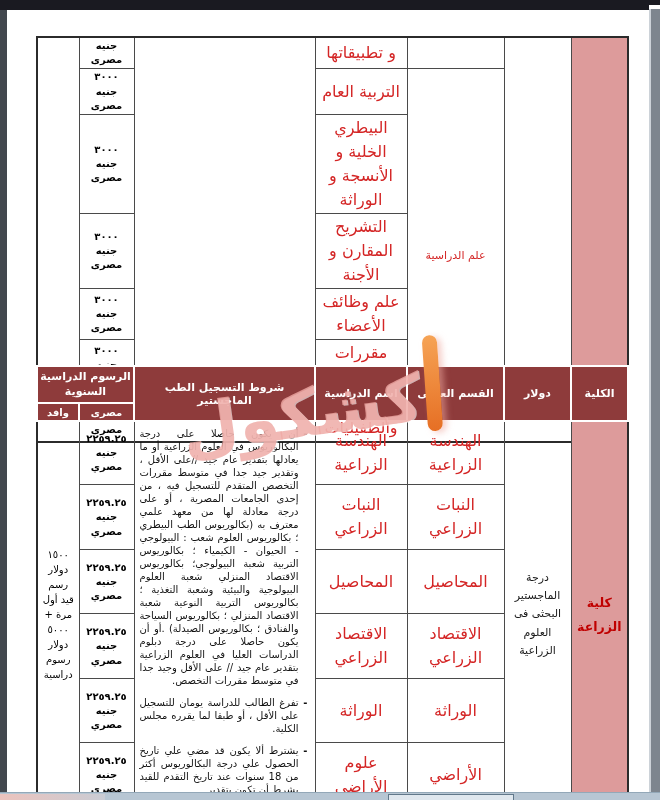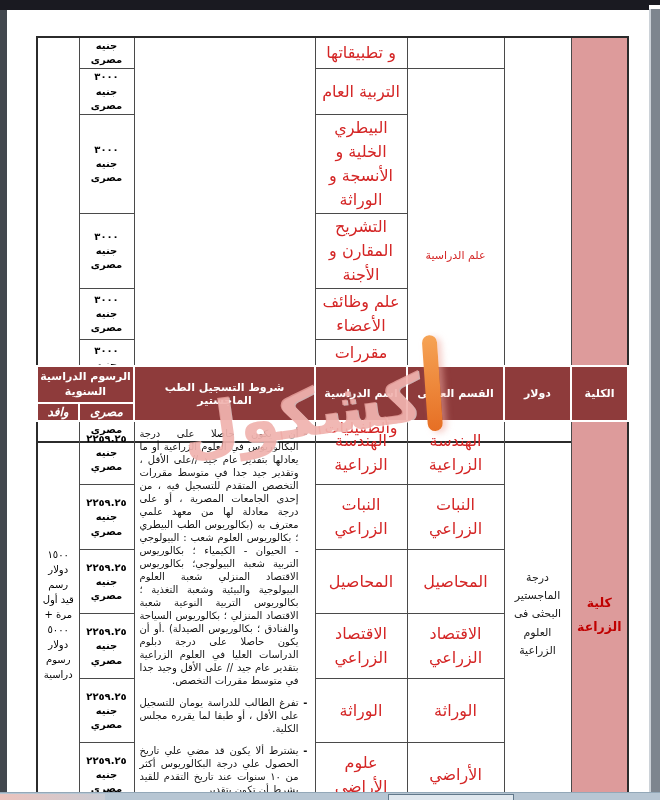--- a/index.html
+++ b/index.html
@@ -29,21 +29,21 @@
   .fee{font-size:10px;font-weight:bold;line-height:1.42;}
   .pinkcell{background:#dd9b9b;}
   .college-name{color:#c00000;font-weight:bold;font-size:12.5px;line-height:1.9;}
   .degree-cell{font-size:11px;line-height:1.65;color:#1a1a1a;}
   .dept{font-size:11px;}
   .cond{vertical-align:top;text-align:justify;font-size:10px;line-height:13px;padding:5px 7px 2px 5px;color:#111;}
   .cond-item{display:flex;margin-bottom:9px;}
   .cond-dash{flex:0 0 9px;font-weight:bold;text-align:right;}
   .cond-text{flex:1;}
   .hfees{line-height:1.35;}
-  .th-sub{font-size:12px;padding:1px;font-style:italic;}
+  .th-sub{font-size:10px;padding:1px;}
   .foreign-fee{font-size:10px;line-height:1.5;font-weight:normal;}
 
   
   .watermark{position:absolute;left:233px;top:342px;width:218px;height:140px;z-index:6;
              pointer-events:none;transform:rotate(-8deg);}
   .wm-text{position:absolute;right:28px;top:28px;font-size:66px;font-weight:bold;
            color:rgba(238,168,164,0.82);text-shadow:1px 1px 0 rgba(255,255,255,0.6);}
   .wm-bar{position:absolute;right:8px;top:6px;width:15px;height:96px;border-radius:8px;
           background:linear-gradient(180deg,#f6a355,#e66f24);transform:rotate(4deg);
           box-shadow:4px 2px 6px rgba(238,170,160,0.55);}
@@ -158,21 +158,21 @@
         <div class="cond-item">
           <span class="cond-dash">-</span>
           <span class="cond-text">أن يكون حاصلا على درجة البكالوريوس في العلوم الزراعية أو ما يعادلها بتقدير عام جيد //على الأقل ، وتقدير جيد جدا في متوسط مقررات التخصص المتقدم للتسجيل فيه ، من إحدى الجامعات المصرية ، أو على درجة معادلة لها من معهد علمي معترف به (بكالوريوس الطب البيطري ؛ بكالوريوس العلوم شعب : البيولوجي - الحيوان - الكيمياء ؛ بكالوريوس التربية شعبة البيولوجي؛ بكالوريوس الاقتصاد المنزلي شعبة العلوم البيولوجية والبيئية وشعبة التغذية ؛ بكالوريوس التربية النوعية شعبة الاقتصاد المنزلي ؛ بكالوريوس السياحة والفنادق ؛ بكالوريوس الصيدلة) .أو أن يكون حاصلا على درجة دبلوم الدراسات العليا في العلوم الزراعية بتقدير عام جيد // على الأقل وجيد جدا في متوسط مقررات التخصص.</span>
         </div>
         <div class="cond-item">
           <span class="cond-dash">-</span>
           <span class="cond-text">تفرغ الطالب للدراسة يومان للتسجيل على الأقل ، أو طبقا لما يقرره مجلس الكلية.</span>
         </div>
         <div class="cond-item">
           <span class="cond-dash">-</span>
-          <span class="cond-text">يشترط ألا يكون قد مضي علي تاريخ الحصول علي درجة البكالوريوس أكثر من ١٠ سنوات عند تاريخ التقدم للقيد بشرط أن تكون بتقدير</span>
+          <span class="cond-text">يشترط ألا يكون قد مضي علي تاريخ الحصول علي درجة البكالوريوس أكثر من 18 سنوات عند تاريخ التقدم للقيد بشرط أن تكون بتقدير</span>
         </div>
       </td>
       <td class="fee pre">٢٢٥٩.٢٥
 جنيه
 مصري</td>
       <td rowspan="6" class="foreign-fee pre">١٥٠٠
 دولار
 رسم
 قيد أول
 مرة +

